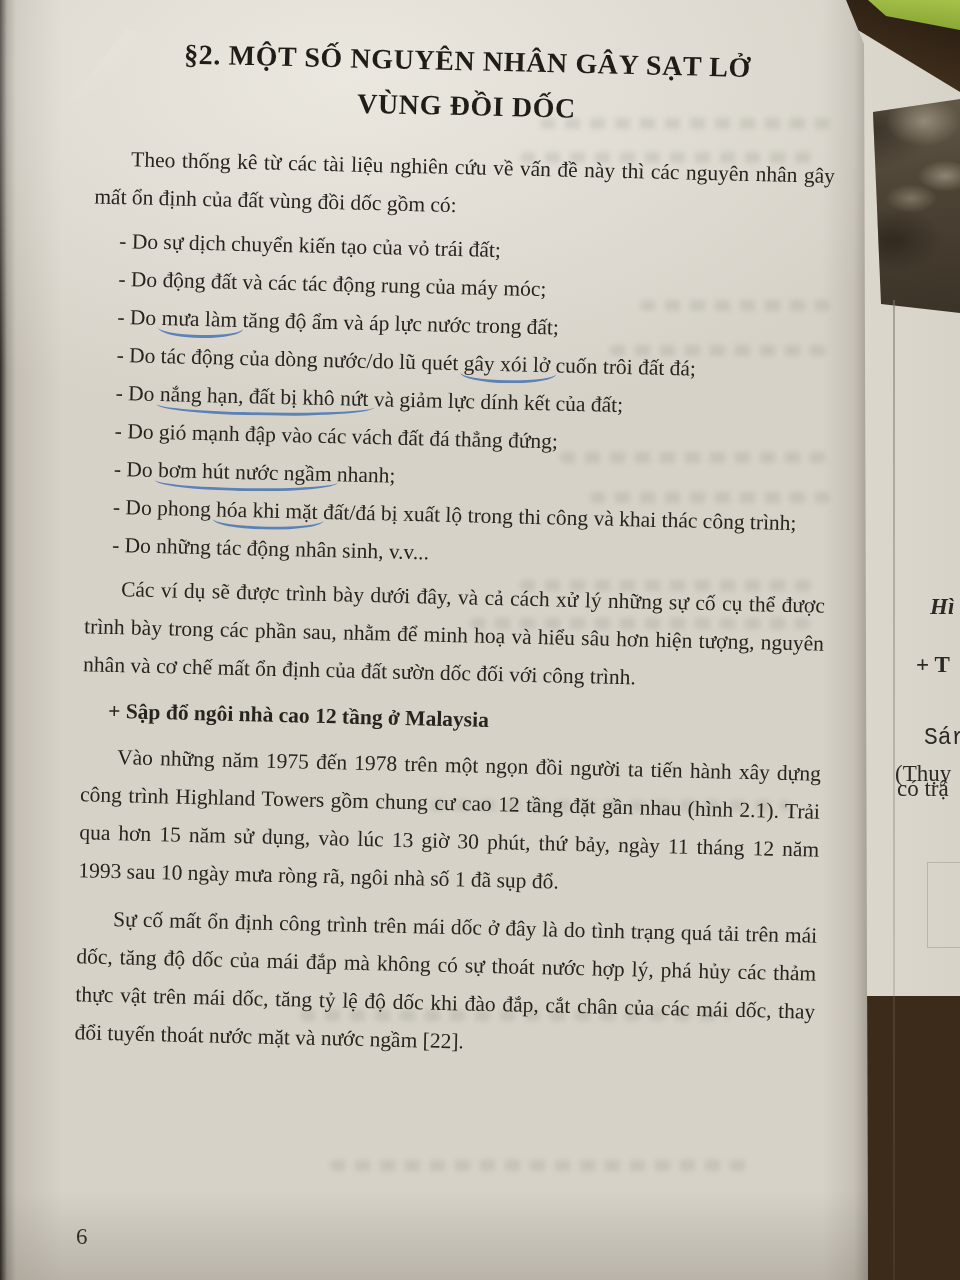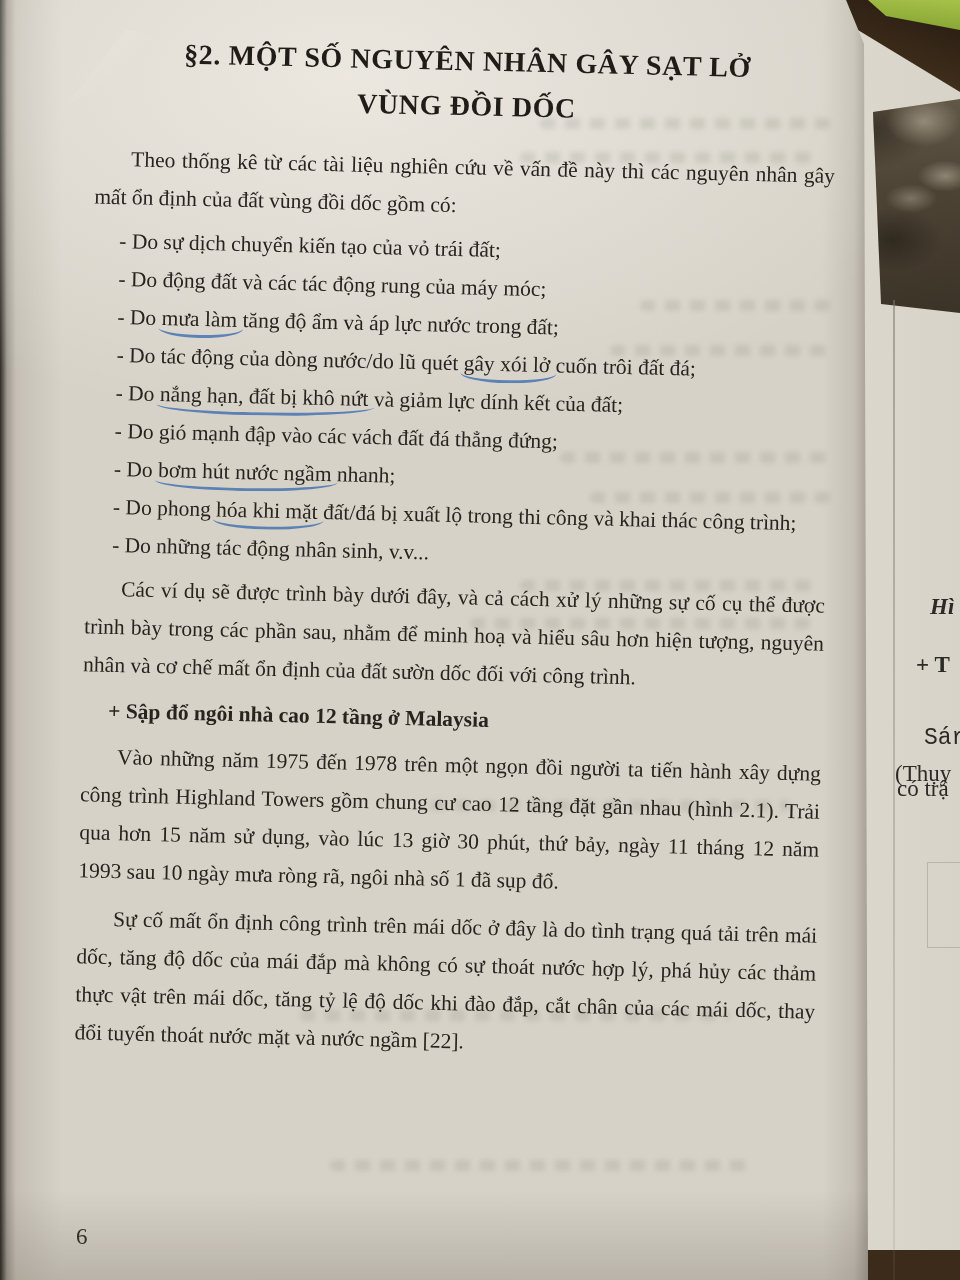--- a/index.html
+++ b/index.html
@@ -13,21 +13,21 @@
   .frame{position:relative;width:960px;height:1280px;overflow:hidden;background:var(--cover-brown);}
 
   
   .corner-backdrop{position:absolute;left:828px;top:0;width:132px;height:130px;
     background:linear-gradient(200deg,#241a10 0%,var(--cover-brown) 45%,#56402a 80%);}
   .green-edge{position:absolute;left:852px;top:0;width:108px;height:44px;
     background:linear-gradient(185deg,#a7c24a 0%,var(--table-green) 55%,#6d8526 100%);
     clip-path:polygon(16px 0,108px 0,108px 30px,34px 16px);}
 
   
-  .right-page{position:absolute;left:838px;top:0;width:122px;height:1250px;
+  .right-page{position:absolute;left:838px;top:0;width:122px;height:996px;
     background:linear-gradient(90deg,#c9c3b8 0,#dcd7cd 26px,#d8d3c9 100%);
     clip-path:polygon(10px 24px,122px 92px,122px 1280px,0 1280px,0 36px);}
   .right-page .gutter-line{position:absolute;left:55px;top:300px;width:2px;height:980px;
     background:linear-gradient(rgba(125,118,106,.55),rgba(125,118,106,.15));}
   .landslide-photo{position:absolute;left:0;top:0;width:122px;height:320px;
     clip-path:polygon(35px 112px,122px 99px,122px 313px,43px 304px);
     background:
       radial-gradient(60px 40px at 70% 38%,rgba(196,186,166,.55),transparent 62%),
       radial-gradient(46px 26px at 88% 55%,rgba(205,195,175,.5),transparent 60%),
       radial-gradient(90px 60px at 25% 40%,rgba(34,28,20,.6),transparent 70%),

